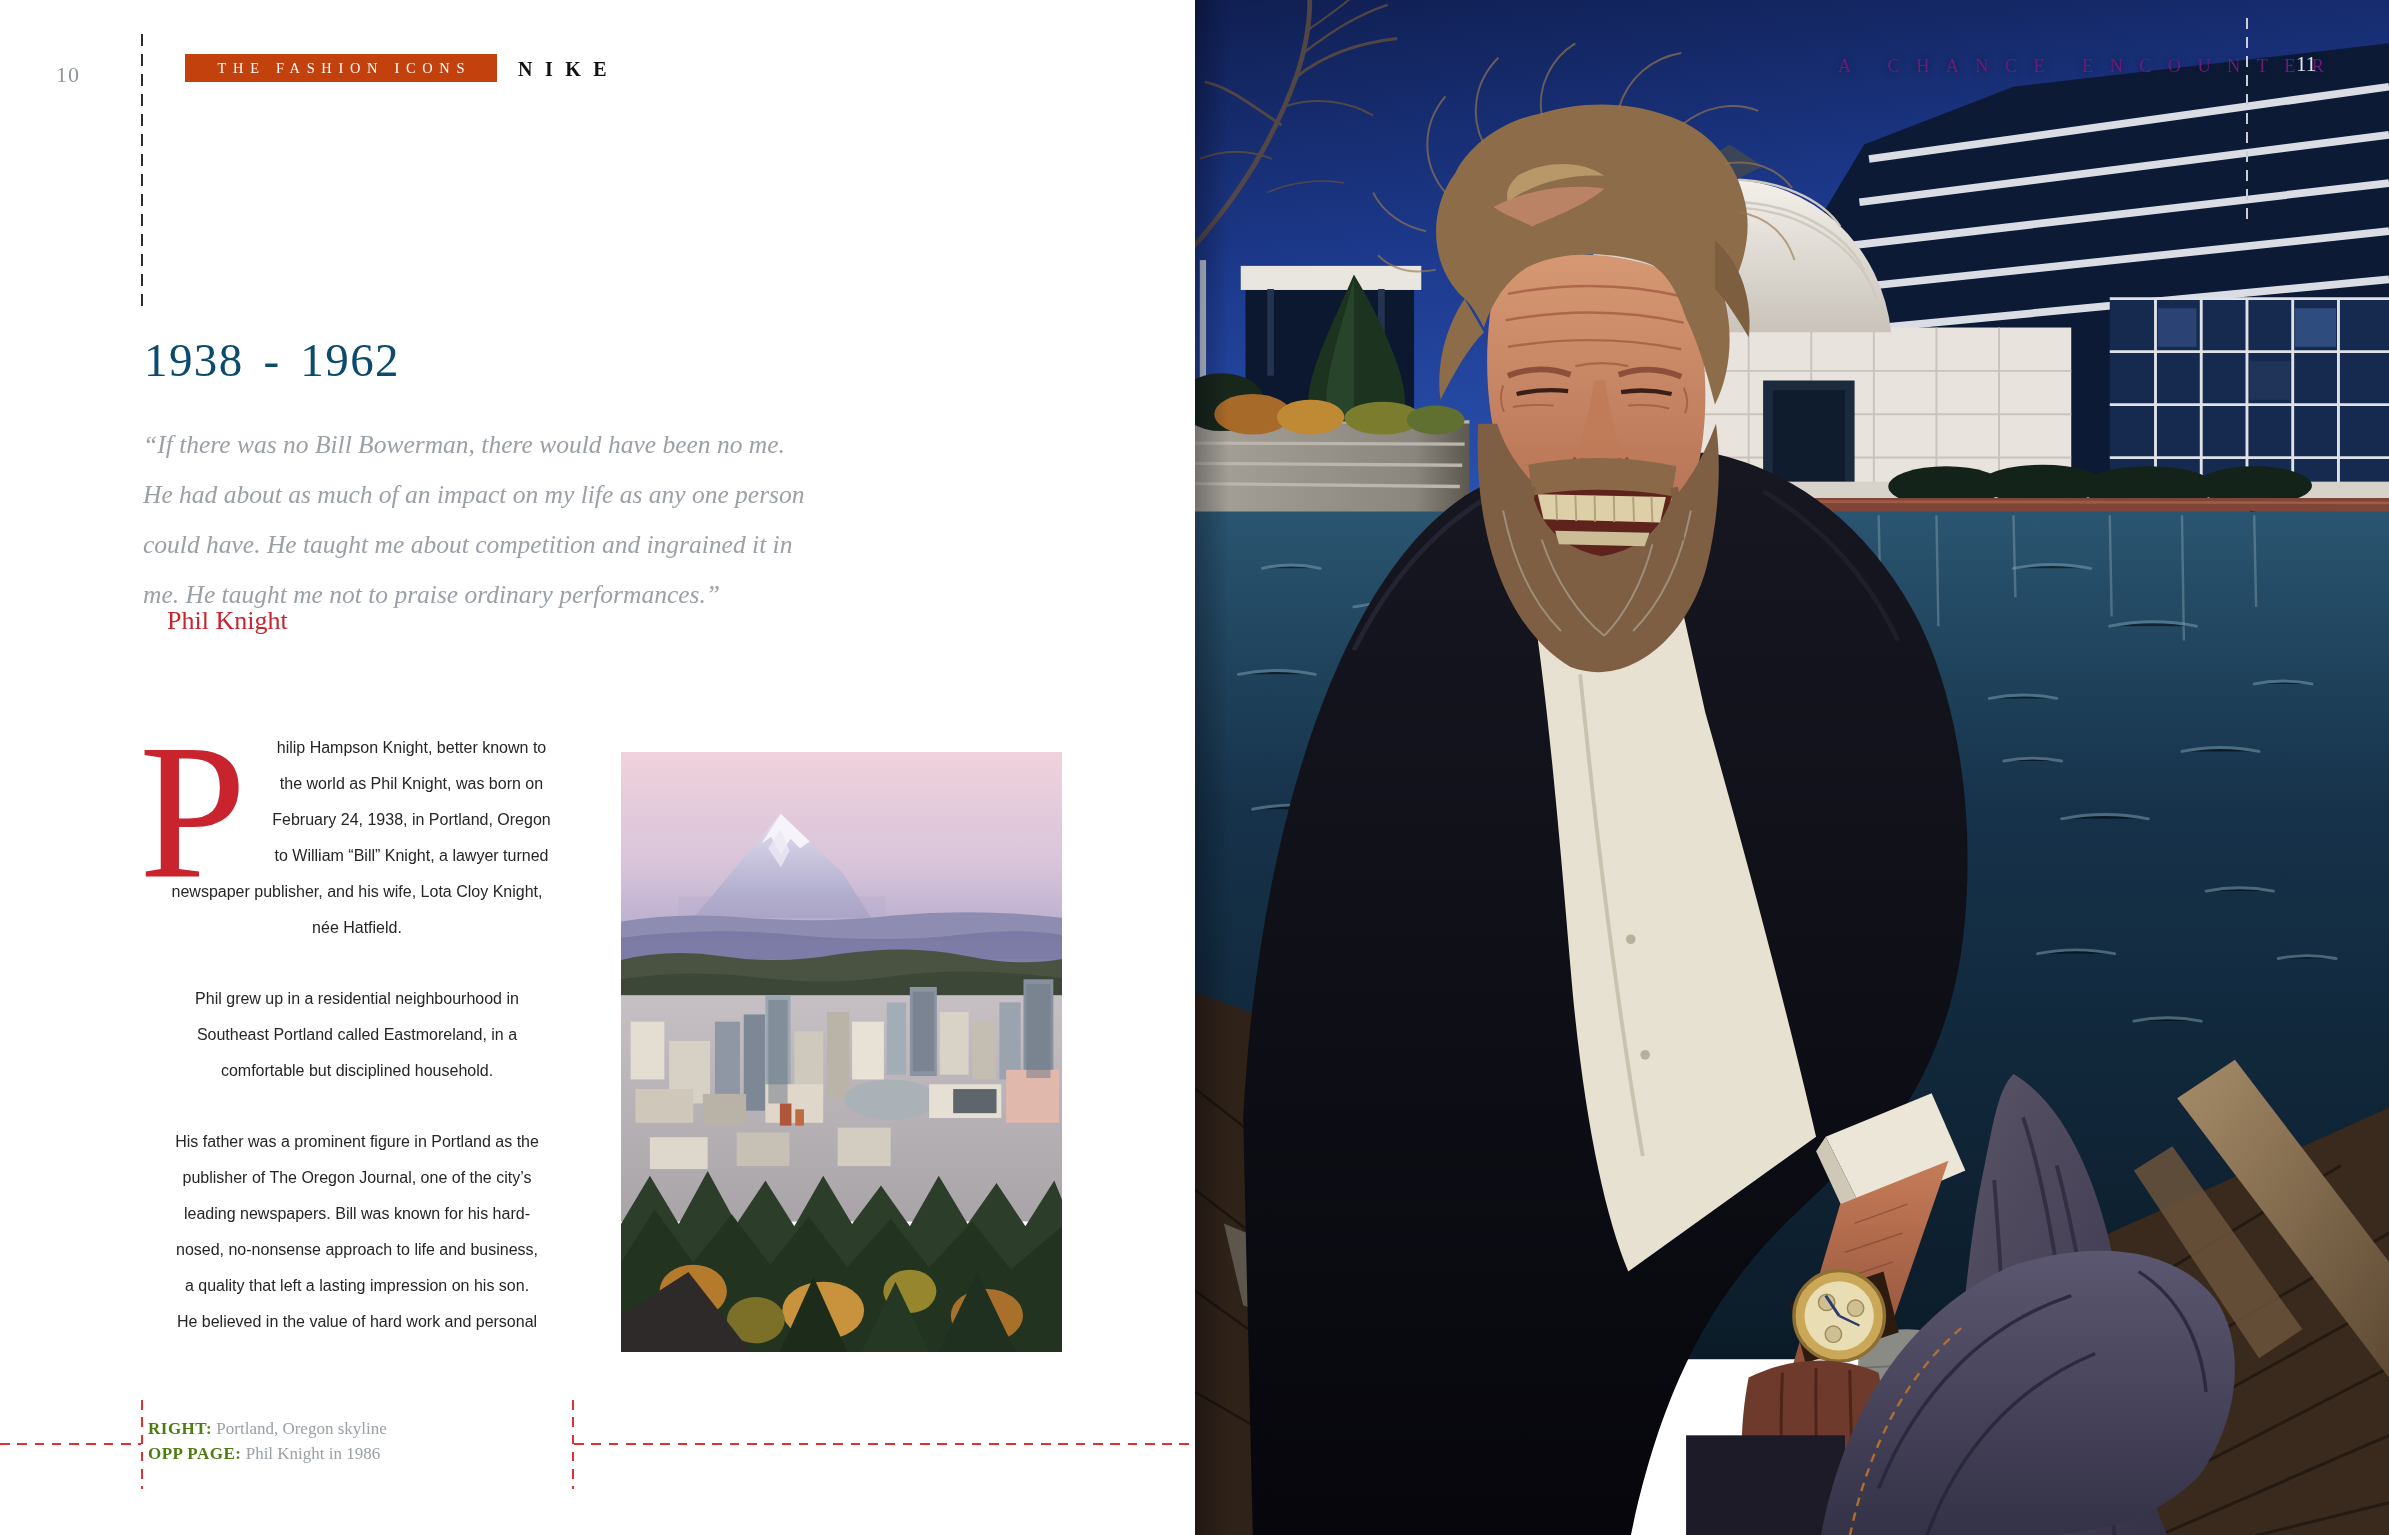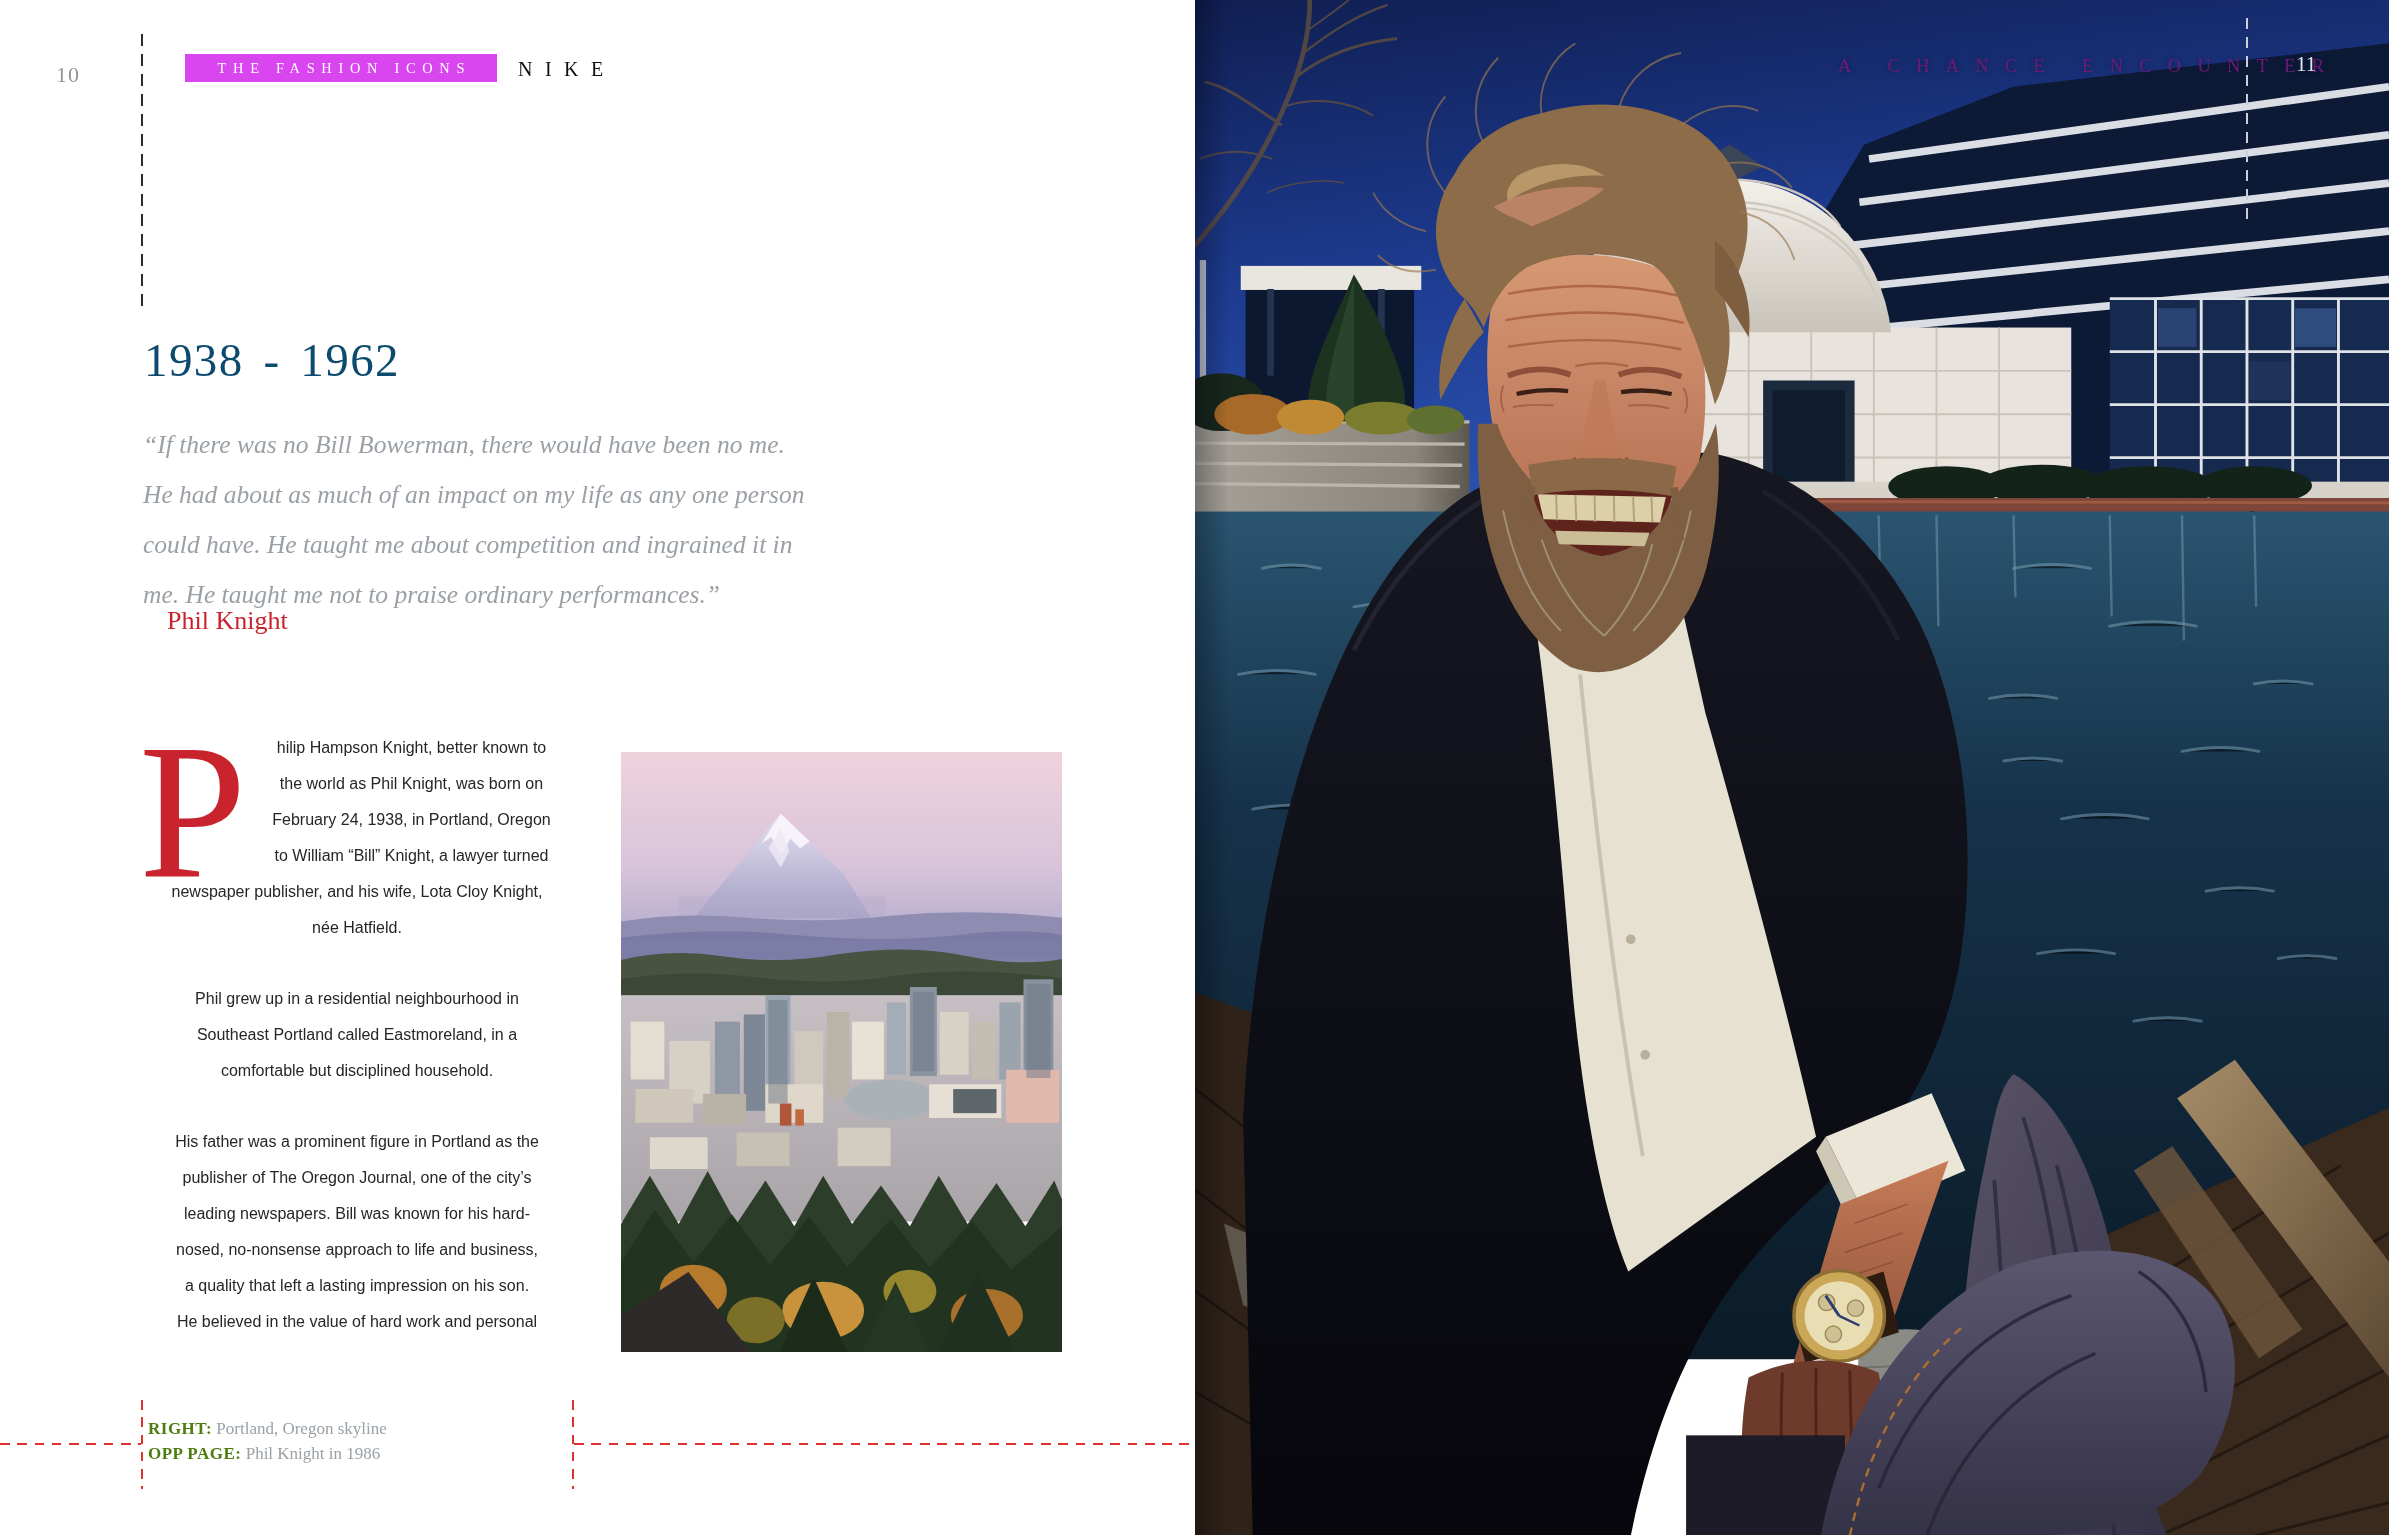--- a/index.html
+++ b/index.html
@@ -3,24 +3,24 @@
 <meta charset="utf-8">
 <style>
   html,body{margin:0;padding:0;background:#ffffff;}
   #spread{position:relative;width:2389px;height:1536px;background:#ffffff;overflow:hidden;
           font-family:"Liberation Serif","DejaVu Serif",serif;}
   .abs{position:absolute;}
   
   .page-num-left{left:56px;top:54px;font-size:22px;color:#8f949a;letter-spacing:1px;margin-top:8px;}
   .top-dash{left:141px;top:34px;width:1.9px;height:277px;
             background-image:repeating-linear-gradient(to bottom,#2b2b2b 0 11.6px,transparent 11.6px 20px);}
-  .badge{left:185px;top:54px;width:312px;height:28px;background:#d946ef;
+  .badge{left:185px;top:54px;width:312px;height:28px;background:#c2410c;
          display:flex;align-items:center;justify-content:center;}
   .badge span{color:#ffffff;font-size:14.4px;letter-spacing:6.7px;padding-left:6.7px;}
-  .brand{left:518px;top:58px;font-size:20px;font-weight:400;letter-spacing:12.5px;color:#101010;}
+  .brand{left:518px;top:58px;font-size:20px;font-weight:700;letter-spacing:12.5px;color:#101010;}
   .title{left:143px;top:159px;font-size:73px;line-height:83px;letter-spacing:2.4px;color:#c9242e;}
   .years{left:144px;top:333px;font-size:47px;letter-spacing:1.4px;word-spacing:6.7px;color:#0c4a6e;}
   .quote{left:143px;top:420px;width:867px;font-style:italic;font-size:25.5px;line-height:50px;color:#9aa0a5;}
   .attribution{left:143px;top:606px;font-size:26px;color:#c9242e;margin-left:24px;}
   .article{left:144px;top:730px;width:426px;font-family:"Liberation Sans","DejaVu Sans",sans-serif;
            font-size:16px;line-height:36px;color:#262626;text-align:center;}
   .indent{margin-left:109px;}
   .para-gap{height:35px;}
   .dropcap{left:139px;top:735px;font-size:193px;line-height:0.8;color:#c9242e;}
   

